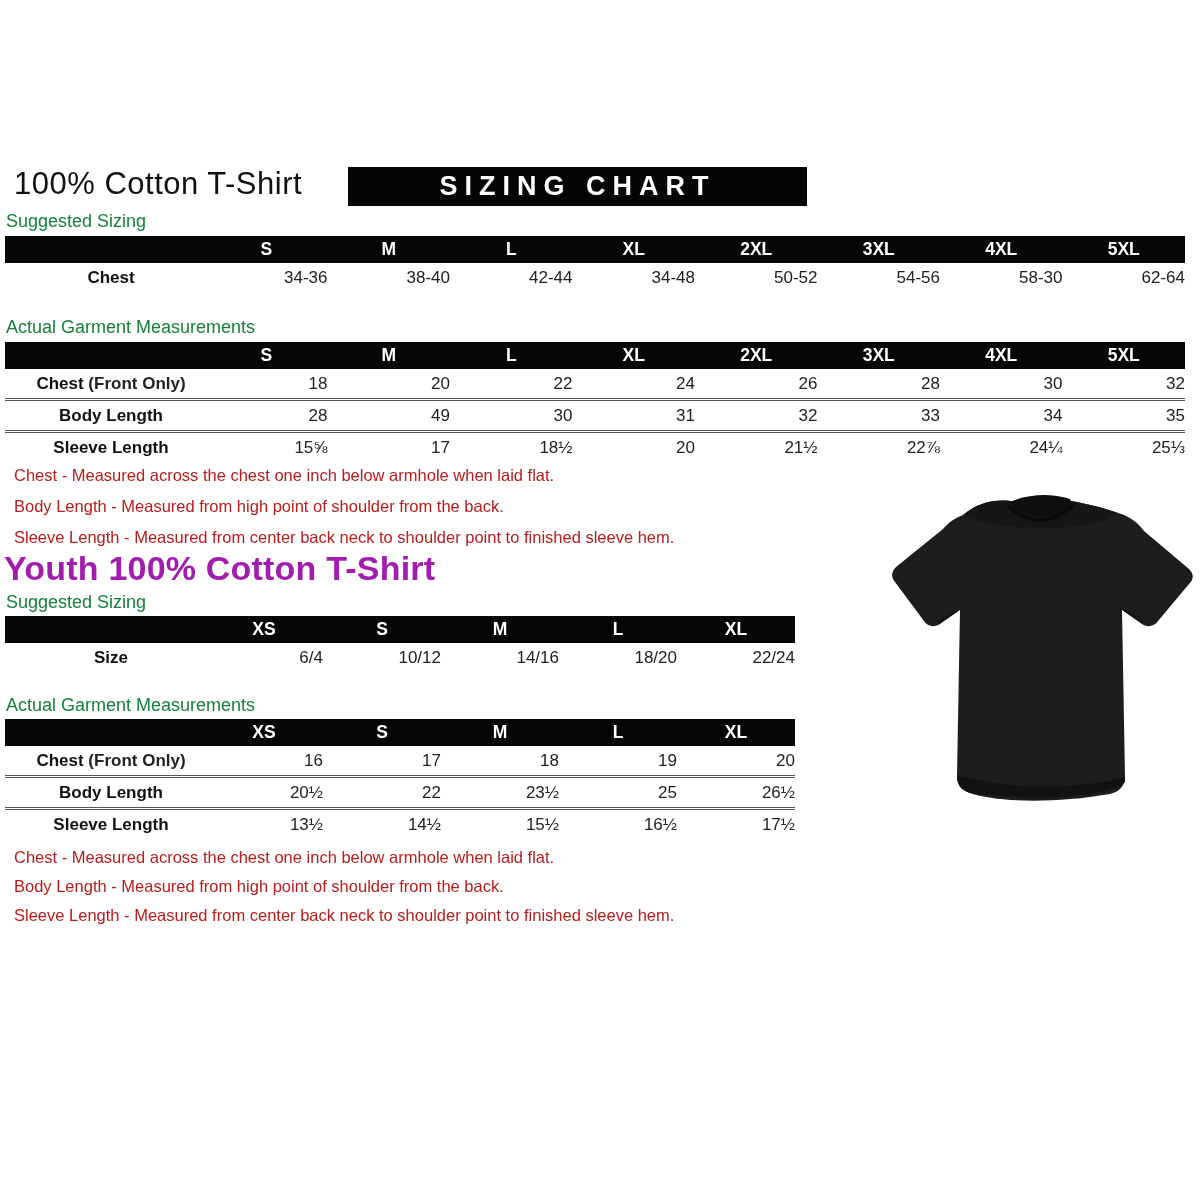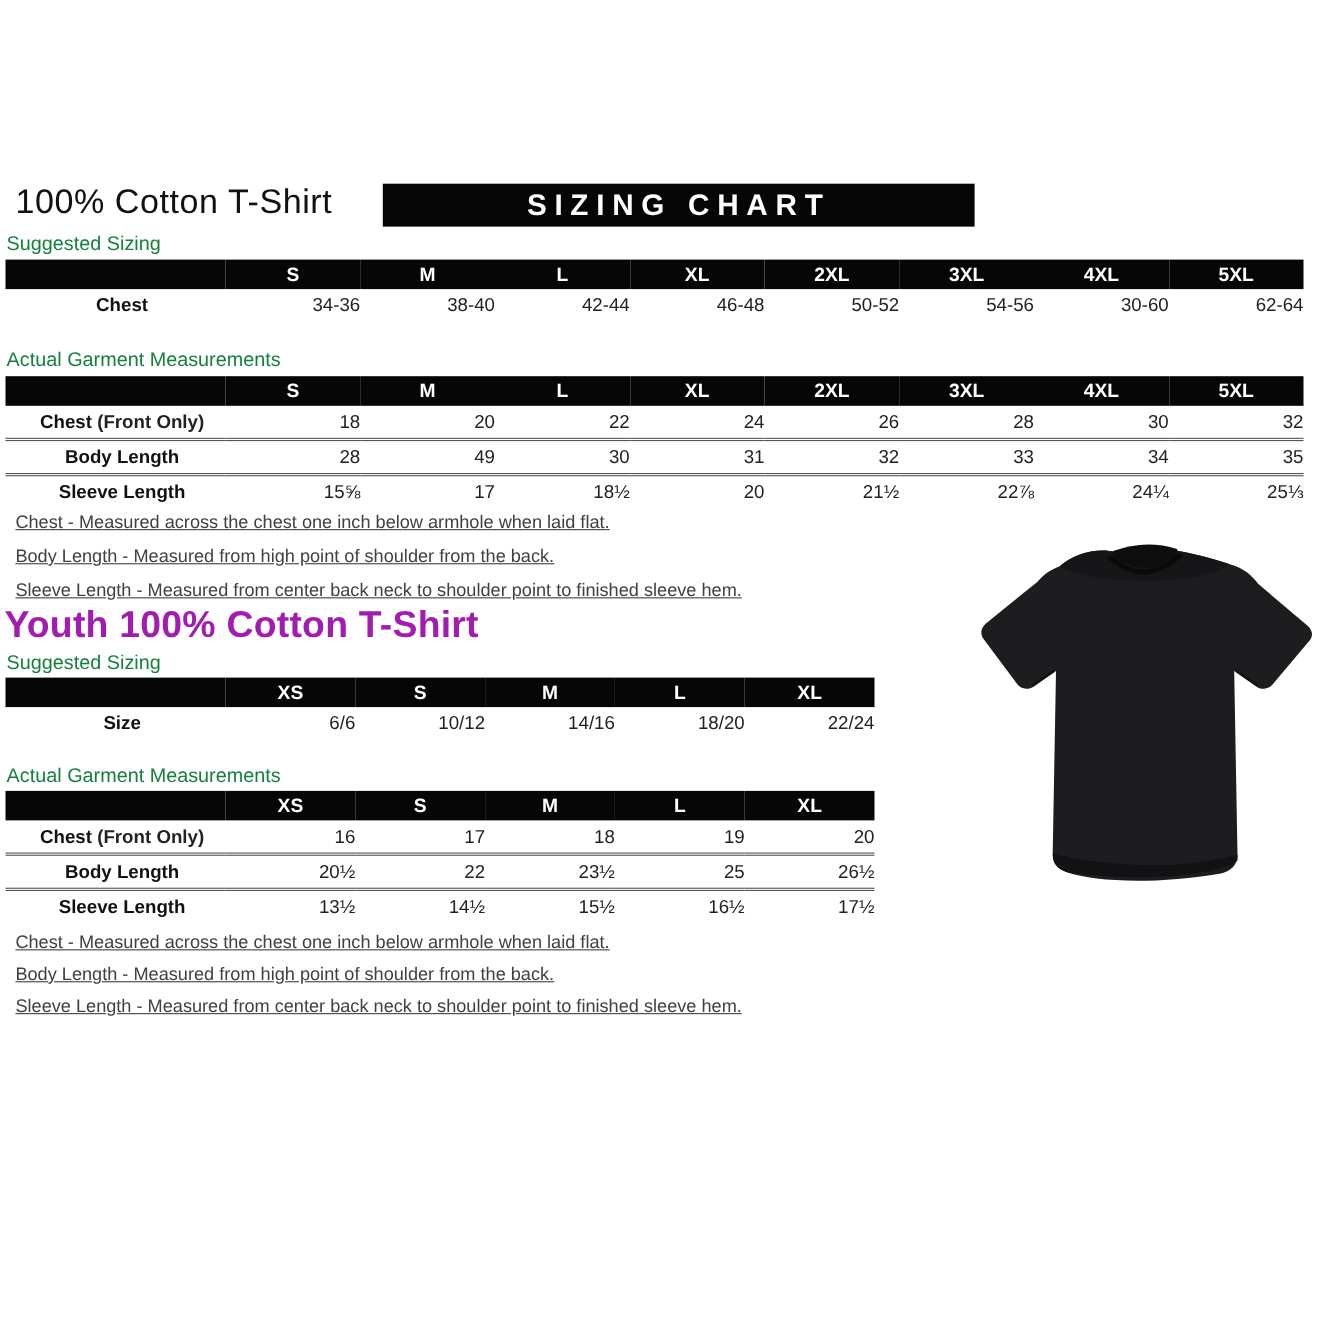--- a/index.html
+++ b/index.html
@@ -5,21 +5,21 @@
   html,body{margin:0;padding:0;background:#fff;}
   #screen{
     position:relative;width:1200px;height:1200px;background:#ffffff;overflow:hidden;
     font-family:"Liberation Sans", sans-serif;color:#1a1a1a;
   }
   .page-title{
     position:absolute;left:14px;top:166px;font-size:31px;font-weight:500;
     letter-spacing:0.5px;color:#111;
   }
   .banner{
-    position:absolute;left:348px;top:167px;width:538px;height:39px;background:#050505;
+    position:absolute;left:348px;top:167px;width:459px;height:39px;background:#050505;
     display:flex;align-items:center;justify-content:center;
     color:#fff;font-size:27px;font-weight:bold;letter-spacing:7px;
   }
   .section-label{position:absolute;font-size:18px;color:#15803d;}
   .youth-title{
     position:absolute;left:4px;top:549px;font-size:34px;font-weight:bold;color:#a21caf;
     letter-spacing:0.2px;
   }
   table.size-table{
     position:absolute;border-collapse:collapse;table-layout:fixed;
@@ -33,21 +33,21 @@
     height:27px;padding:0;text-align:center;
   }
   table.size-table tbody td{
     height:29px;text-align:right;padding:0;background:#fff;
   }
   table.size-table tbody td.row-label{
     text-align:center;padding-left:12px;font-weight:bold;color:#111;
   }
   table.size-table tbody td.row-label .suffix{font-weight:bold;color:#222;}
   table.ruled tbody tr + tr td{border-top:3px double #555;}
-  .notes{position:absolute;left:14px;font-size:16.5px;color:#404040;text-decoration:underline;}
+  .notes{position:absolute;left:14px;font-size:16.5px;color:#b91c1c;}
   .notes div{height:31px;line-height:31px;}
   .notes.compact div{height:29px;line-height:29px;}
   .tee-wrap{position:absolute;left:886px;top:488px;width:314px;height:324px;}
 </style>
 </head>
 <body>
 
 <div id="screen">
 
   <div class="page-title">100% Cotton T-Shirt</div>
@@ -80,24 +80,24 @@
         <th>4XL</th>
         <th>5XL</th>
       </tr>
     </thead>
     <tbody>
       <tr>
         <td class="row-label"><span>Chest</span></td>
         <td>34-36</td>
         <td>38-40</td>
         <td>42-44</td>
-        <td>46-48</td>
+        <td>34-48</td>
         <td>50-52</td>
         <td>54-56</td>
-        <td>30-60</td>
+        <td>58-30</td>
         <td>62-64</td>
       </tr>
     </tbody>
   </table>
 
   <div class="section-label" style="left:6px;top:317px;">Actual Garment Measurements</div>
   <table class="size-table adult ruled" style="top:342px;">
     <colgroup>
         <col class="label-col">
         <col>
@@ -183,21 +183,21 @@
         <th>XS</th>
         <th>S</th>
         <th>M</th>
         <th>L</th>
         <th>XL</th>
       </tr>
     </thead>
     <tbody>
       <tr>
         <td class="row-label"><span>Size</span></td>
-        <td>6/6</td>
+        <td>6/4</td>
         <td>10/12</td>
         <td>14/16</td>
         <td>18/20</td>
         <td>22/24</td>
       </tr>
     </tbody>
   </table>
 
   <div class="section-label" style="left:6px;top:695px;">Actual Garment Measurements</div>
   <table class="size-table youth ruled" style="top:719px;">

